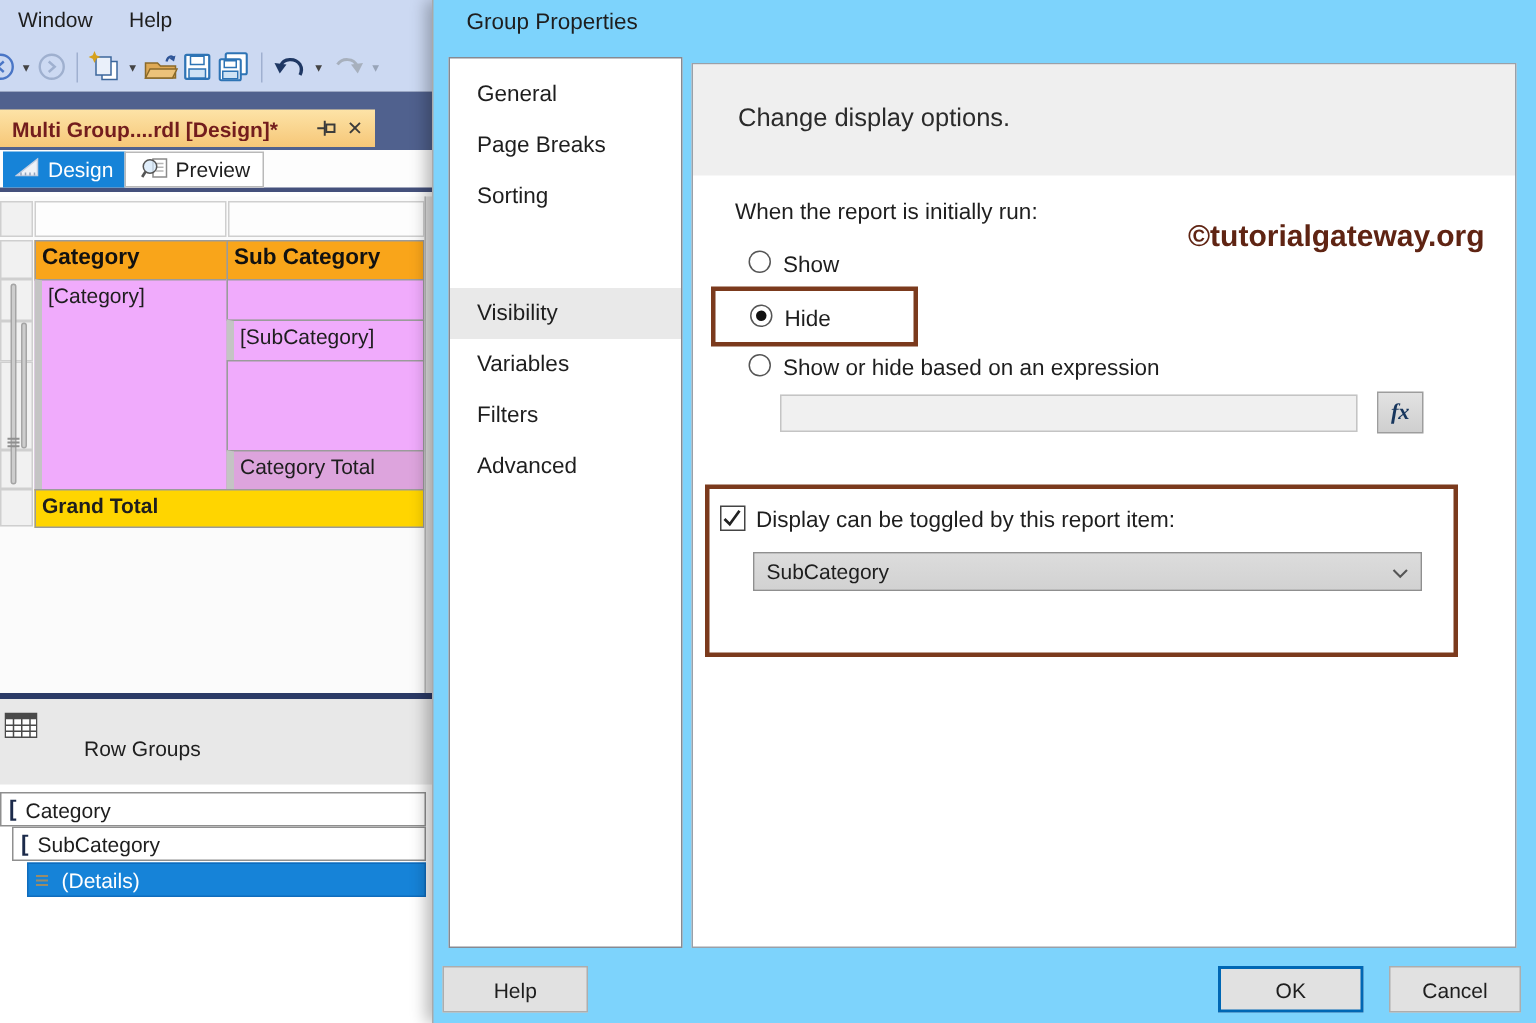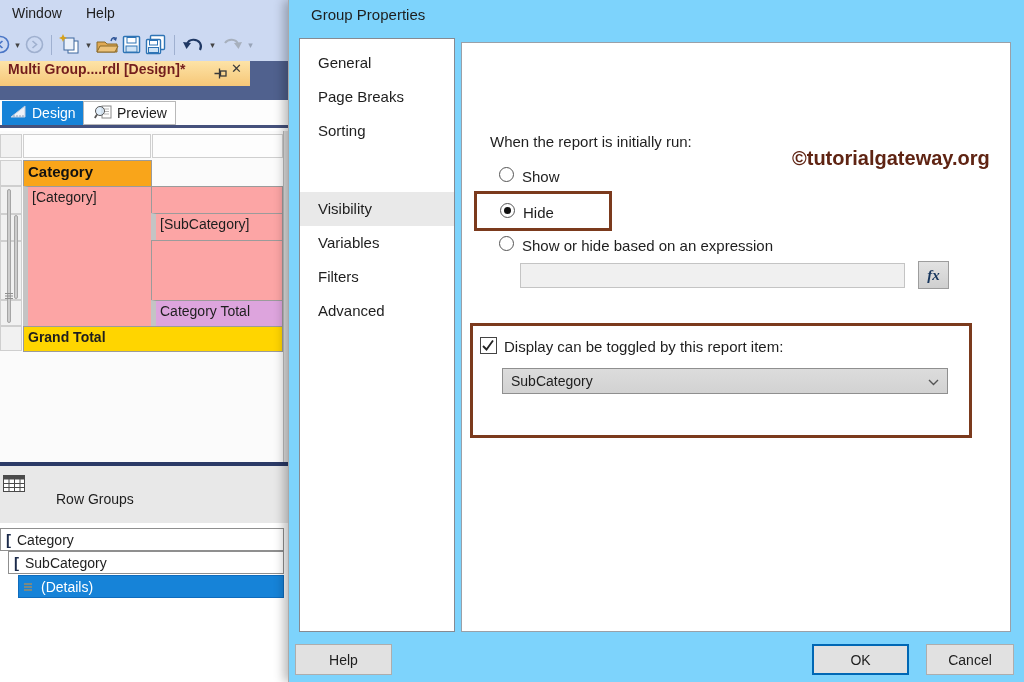--- a/index.html
+++ b/index.html
@@ -12,33 +12,33 @@
   #vs { position:absolute; left:0; top:0; width:290px; height:682px; background:#fff; }
   .menubar { position:absolute; left:0; top:0; width:290px; height:28px; background:#ccd9f2; }
   .menu-item { position:absolute; top:5px; font-size:14px; color:#1e1e1e; }
   .toolbar { position:absolute; left:0; top:28px; width:290px; height:33px; background:#ccd9f2; display:flex; align-items:center; gap:3px; }
   .tb-sep { width:1px; height:20px; background:#9fb0d0; margin:0 4px; }
   .caret { font-size:9px; color:#444; width:9px; text-align:center; }
   .caret.dis { color:#98a4b8; }
   .tbtn { display:flex; align-items:center; justify-content:center; height:24px; }
 
   .tabstrip { position:absolute; left:0; top:61px; width:290px; height:39px; background:#50618e; }
-  .doctab { position:absolute; left:0; top:0; width:250px; height:25px; background:linear-gradient(#fde3a7,#f6c778); display:flex; padding:0 8px; }
+  .doctab { position:absolute; left:0; top:12px; width:250px; height:25px; background:linear-gradient(#fde3a7,#f6c778); display:flex; align-items:center; padding:0 8px; }
   .doctab-title { font-size:14px; font-weight:bold; color:#731d1d; flex:1; white-space:nowrap; overflow:hidden; }
   .doctab-x { font-size:13px; color:#3a3a3a; margin-left:10px; }
 
   .viewtabs { position:absolute; left:0; top:100px; width:290px; height:28px; background:#fdfdfd; border-bottom:3px solid #45517c; }
   .vtab { position:absolute; top:1px; height:24px; display:flex; align-items:center; gap:5px; padding:0 8px; font-size:14px; }
   .vtab.sel { background:#1683d8; color:#fff; }
   .vtab.unsel { background:#fff; border:1px solid #b9b9b9; color:#1e1e1e;padding-left:10px; }
 
   
   .design { position:absolute; left:0; top:131px; width:290px; height:331px; background:#fbfbfb; }
   .rcell { position:absolute; background:#f1f1f1; border:1px solid #cfcfcf; }
-  .tcell { position:absolute; border:1px solid #9b9b9b; background:#fca5a5; font-size:14px; padding:2px 4px; }
+  .tcell { position:absolute; border:1px solid #9b9b9b; background:#f0abfc; font-size:14px; padding:2px 4px; }
   .tcell.hdr { background:#f9a51a; font-weight:bold; font-size:15px; color:#111; }
   .groupbar { position:absolute; width:4px; background:#cdcdcd; border:1px solid #a5a5a5; border-radius:2px; }
   .vstrip { position:absolute; left:283px; top:131px; width:7px; height:331px; background:#e3e3e3; border-left:1px solid #bdbdbd; }
 
   .splitter { position:absolute; left:0; top:462px; width:290px; height:4px; background:#2b3a66; }
   .rg-header { position:absolute; left:0; top:466px; width:290px; height:57px; background:#e8e8e8; }
   .rg-title { position:absolute; left:56px; top:25px; font-size:14px; color:#1e1e1e; }
   .rg-row { position:absolute; height:23px; background:#fff; border:1px solid #8f8f8f; display:flex; align-items:center; font-size:14px; }
   .rg-bracket { font-weight:bold; color:#1b2a4a; font-size:15px; margin:0 6px 0 5px; }
   .rg-row.sel { background:#1683d8; border-color:#0f6cbd; color:#fff; }
@@ -190,20 +190,21 @@
     <div class="rcell" style="left:0;top:195px;width:22px;height:25px;"></div>
     <div class="groupbar" style="left:7px;top:58px;height:134px;"></div>
     <div class="groupbar" style="left:14px;top:84px;height:84px;"></div>
     <div style="position:absolute;left:4px;top:155px;">
       <svg width="10" height="8">
           <path d="M1 1.5h8M1 4h8M1 6.5h8" stroke="#8f8f8f" stroke-width="1.2"></path>
         </svg>
     </div>
 
     <div class="tcell hdr nowrap" style="left:23px;top:29px;width:129px;height:27px;">Category</div>
+    <div class="tcell hdr nowrap" style="left:151px;top:29px;width:132px;height:27px;">Sub Category</div>
 
     <div class="tcell nowrap" style="left:23px;top:55px;width:129px;height:141px;border-left:5px solid #c4c4c4;">[Category]</div>
     <div class="tcell" style="left:151px;top:55px;width:132px;height:28px;"></div>
     <div class="tcell nowrap" style="left:151px;top:82px;width:132px;height:28px;border-left:5px solid #c4c4c4;">[SubCategory]</div>
     <div class="tcell" style="left:151px;top:109px;width:132px;height:61px;"></div>
     <div class="tcell nowrap" style="left:151px;top:169px;width:132px;height:27px;background:#dda4dd;border-left:5px solid #c4c4c4;">Category Total</div>
     <div class="tcell nowrap" style="left:23px;top:195px;width:260px;height:26px;background:#ffd500;font-weight:bold;">Grand Total</div>
   </div>
   <div class="vstrip"></div>
 
@@ -247,20 +248,23 @@
     <div class="nav-item">General</div>
     <div class="nav-item">Page Breaks</div>
     <div class="nav-item">Sorting</div>
     <div class="nav-item sel">Visibility</div>
     <div class="nav-item">Variables</div>
     <div class="nav-item">Filters</div>
     <div class="nav-item">Advanced</div>
   </div>
 
   <div class="main-panel">
+    <div class="main-head">
+      <div class="main-head-text">Change display options.</div>
+    </div>
 
     <div class="lbl15 abs" style="left:28px;top:90px;">When the report is initially run:</div>
     <div class="watermark">©tutorialgateway.org</div>
 
     <div class="radio" style="left:37px;top:124px;"></div>
     <div class="lbl15 abs" style="left:60px;top:125px;">Show</div>
 
     <div class="brown-box" style="left:12px;top:148px;width:138px;height:40px;"></div>
     <div class="radio" style="left:38px;top:160px;">
         <div class="dot"></div>

